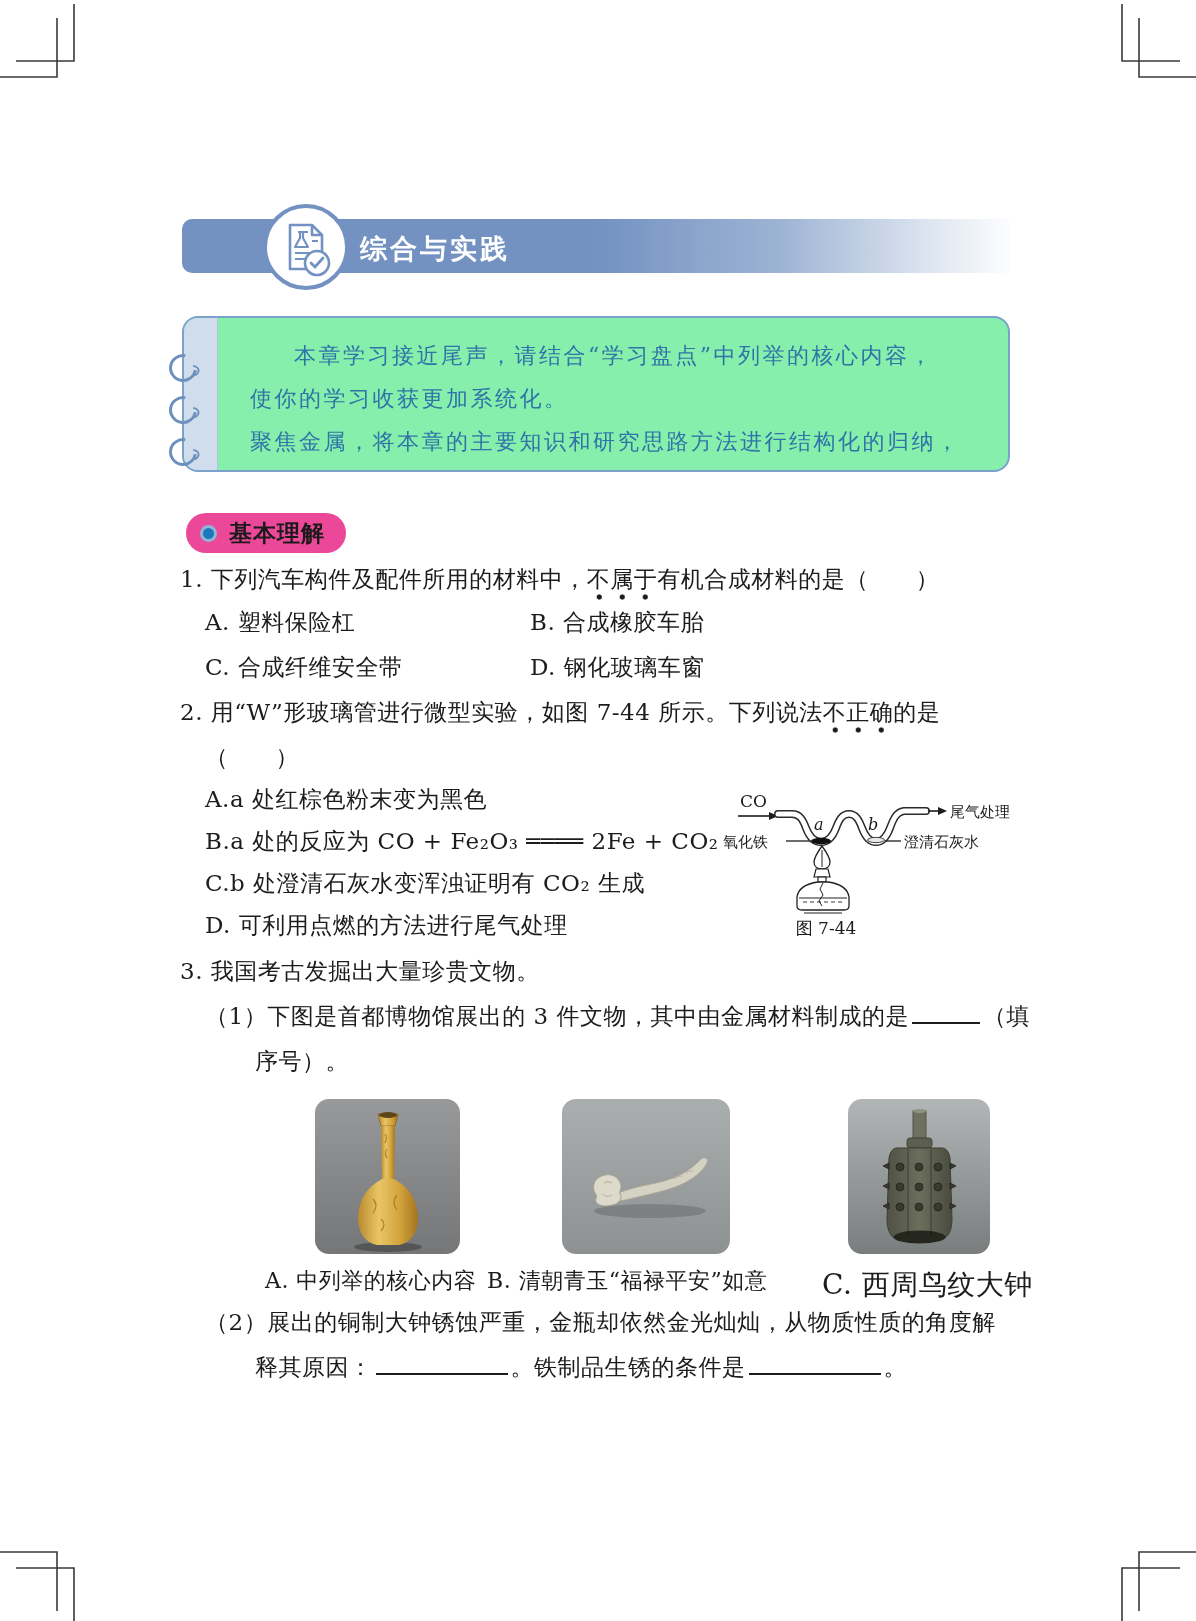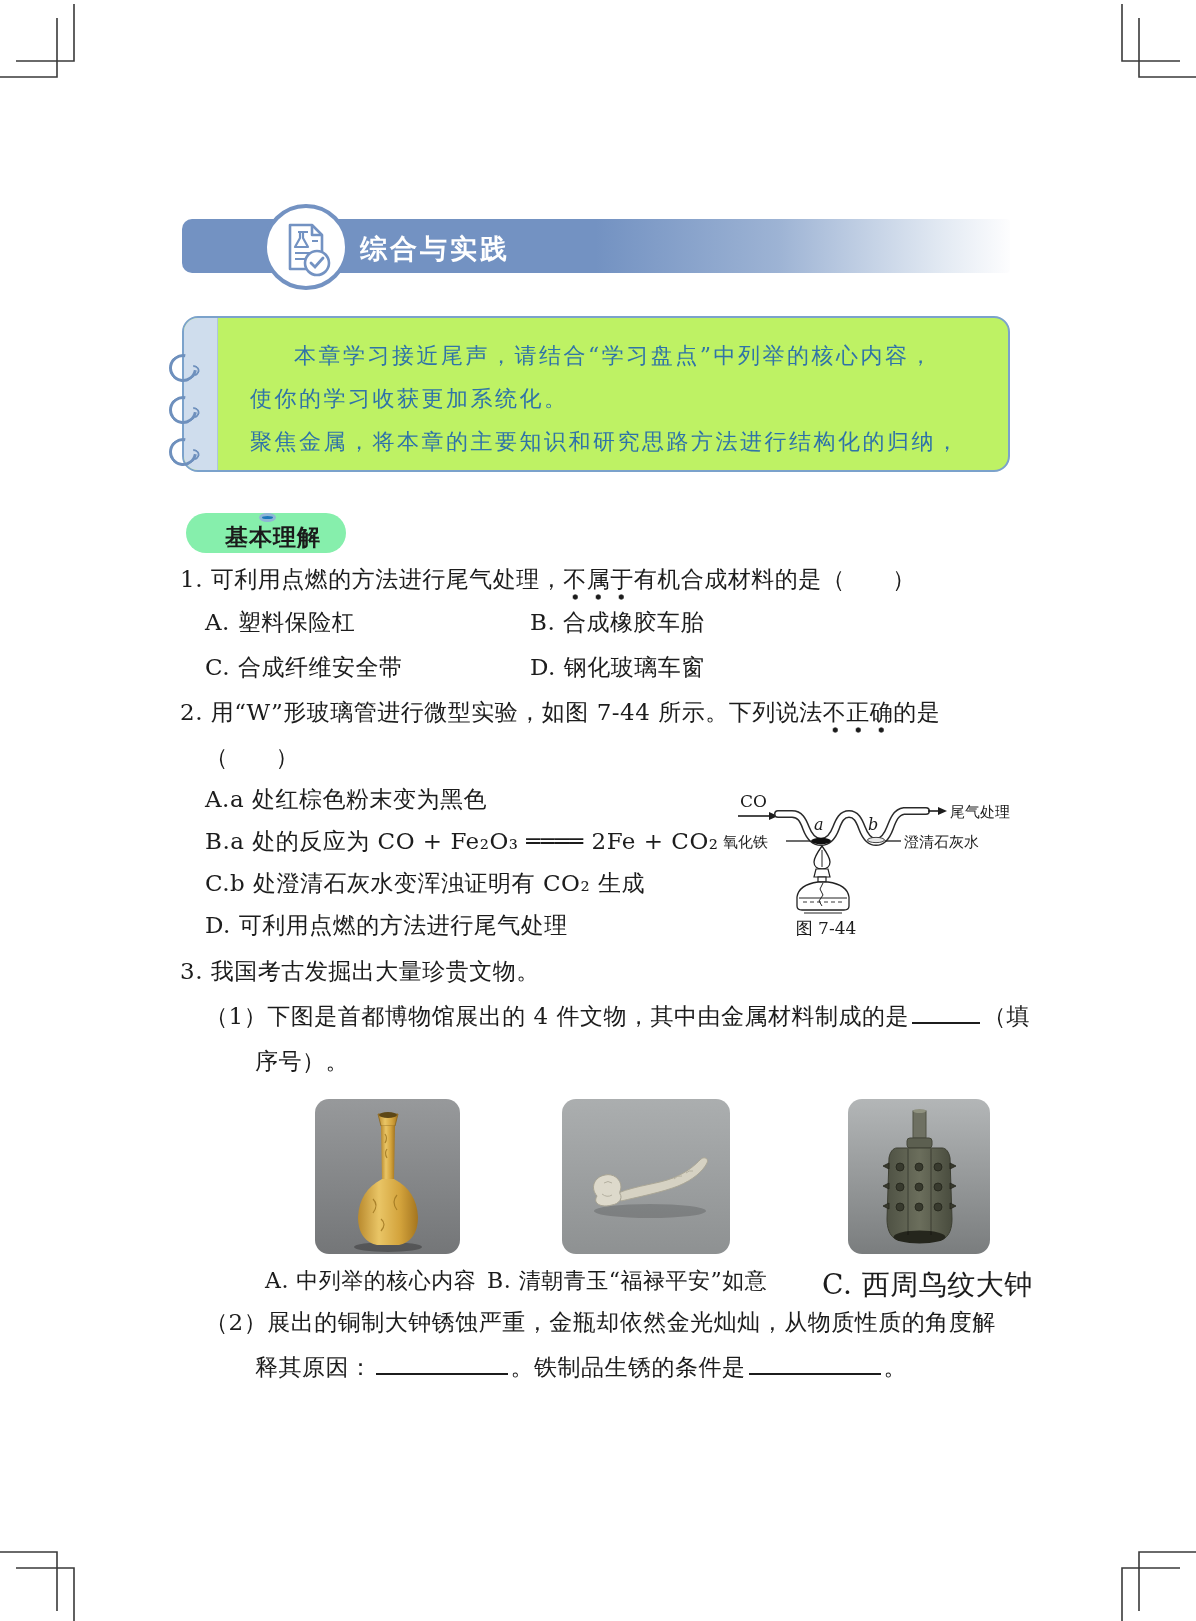--- a/index.html
+++ b/index.html
@@ -27,21 +27,21 @@
   .banner-title {
     position:absolute; left:178px; top:12px;
     font-family:"DejaVu Sans","Liberation Sans",sans-serif;
     font-weight:bold; font-size:27px; color:#ffffff; letter-spacing:3px;
   }
   .banner-icon { position:absolute; left:78px; top:-18px; width:92px; height:92px; }
 
   
   .intro-box {
     position:absolute; left:182px; top:312px; width:828px; height:156px;
-    background:#bef264; border:2px solid #7ba2cb; border-radius:16px;
+    background:#86efac; border:2px solid #7ba2cb; border-radius:16px;
   }
   .intro-strip {
     position:absolute; left:0; top:0; bottom:0; width:34px;
     background:#cfdded; border-radius:14px 0 0 14px;
     border-right:1px solid #aec4e0;
   }
   .ring {
     position:absolute; left:-15px; width:28px; height:28px;
     border:3px solid #6e90bd; border-radius:50%;
     border-top-color:transparent; transform:rotate(55deg);
@@ -54,22 +54,22 @@
   }
   .intro-text {
     position:absolute; left:66px; top:16px; width:735px;
     font-size:22px; color:#2f73a8; letter-spacing:2.5px; line-height:43px;
   }
   .intro-text .l1 { text-indent:2em; }
 
   
   .badge {
     position:absolute; left:186px; top:509px; height:40px; width:160px;
-    background:#86efac; border-radius:20px;
-    display:flex; align-items:center; padding-left:14px;flex-direction:column;
+    background:#ec4899; border-radius:20px;
+    display:flex; align-items:center; padding-left:14px;
   }
   .badge-dot {
     width:17px; height:17px; border-radius:50%;
     background:#1b78bb; border:3px solid #8fb6d6; margin-right:12px;
   }
   .badge-label {
     font-family:"DejaVu Sans","Liberation Sans",sans-serif;
     font-weight:bold; font-size:23px; color:#1a1a1a; letter-spacing:1px;
   }
 
@@ -158,21 +158,21 @@
       <div>使你的学习收获更加系统化。</div>
       <div>聚焦金属，将本章的主要知识和研究思路方法进行结构化的归纳，</div>
     </div>
   </div>
 
   <div class="badge">
     <span class="badge-dot"></span>
     <span class="badge-label">基本理解</span>
   </div>
 
-  <div class="line" style="left:180px; top:560px;"><span>1.</span> <span>可利用点燃的方法进行尾气处理，</span><span class="emph">不属于</span><span>有机合成材料的是（　　）</span></div>
+  <div class="line" style="left:180px; top:560px;"><span>1.</span> <span>下列汽车构件及配件所用的材料中，</span><span class="emph">不属于</span><span>有机合成材料的是（　　）</span></div>
   <div class="line" style="left:205px; top:603px;">A. 塑料保险杠</div>
   <div class="line" style="left:530px; top:603px;">B. 合成橡胶车胎</div>
   <div class="line" style="left:205px; top:648px;">C. 合成纤维安全带</div>
   <div class="line" style="left:530px; top:648px;">D. 钢化玻璃车窗</div>
 
   <div class="line" style="left:180px; top:693px;"><span>2.</span> <span>用“W”形玻璃管进行微型实验，如图 7-44 所示。下列说法</span><span class="emph">不正确</span><span>的是</span></div>
   <div class="line" style="left:205px; top:738px;">（　　）</div>
   <div class="line" style="left:205px; top:780px;">A.a 处红棕色粉末变为黑色</div>
   <div class="line" style="left:205px; top:822px;">B.a 处的反应为 CO + Fe₂O₃ ════ 2Fe + CO₂</div>
   <div class="line" style="left:205px; top:864px;">C.b 处澄清石灰水变浑浊证明有 CO₂ 生成</div>
@@ -213,21 +213,21 @@
         <path d="M105,148 H145" stroke-width="0.9" stroke-dasharray="4 3" fill="none"></path>
         <path d="M125,129 L122,135 L125,141 L121,147 L124,152" stroke-width="1" fill="none"></path>
         <path d="M106,159 H144" stroke-width="1.2" fill="none"></path>
       </g>
 
       <text x="128" y="180" font-size="17" text-anchor="middle">图 7-44</text>
     </svg>
   </div>
 
   <div class="line" style="left:180px; top:952px;"><span>3.</span> <span>我国考古发掘出大量珍贵文物。</span></div>
-  <div class="line" style="left:205px; top:997px;"><span>（1）</span><span>下图是首都博物馆展出的 4 件文物，其中由金属材料制成的是</span><span class="blank blank-sm"></span><span>（填</span></div>
+  <div class="line" style="left:205px; top:997px;"><span>（1）</span><span>下图是首都博物馆展出的 3 件文物，其中由金属材料制成的是</span><span class="blank blank-sm"></span><span>（填</span></div>
   <div class="line" style="left:255px; top:1042px;">序号）。</div>
 
   <div class="card card1">
     <svg width="145" height="155" viewBox="0 0 145 155">
       <defs>
         <linearGradient id="bg1" x1="0" y1="0" x2="0" y2="1">
           <stop offset="0" stop-color="#97999b"></stop>
             <stop offset="1" stop-color="#747678"></stop>
         </linearGradient>
         <linearGradient id="gold" x1="0" y1="0" x2="1" y2="0">

